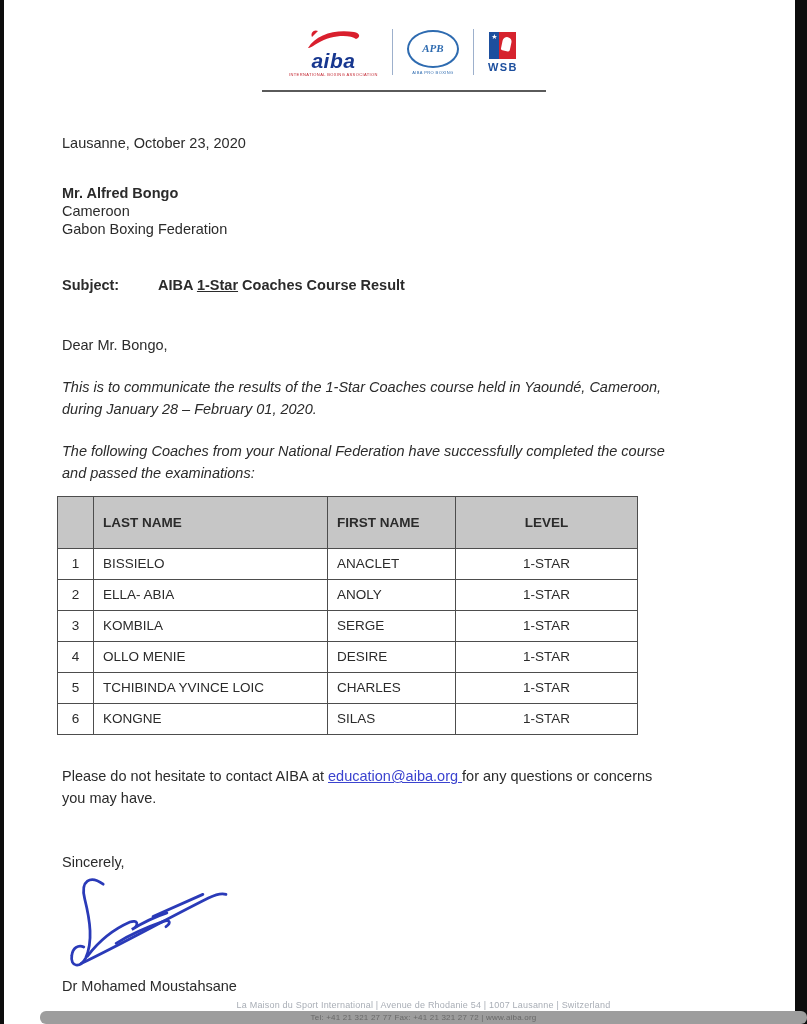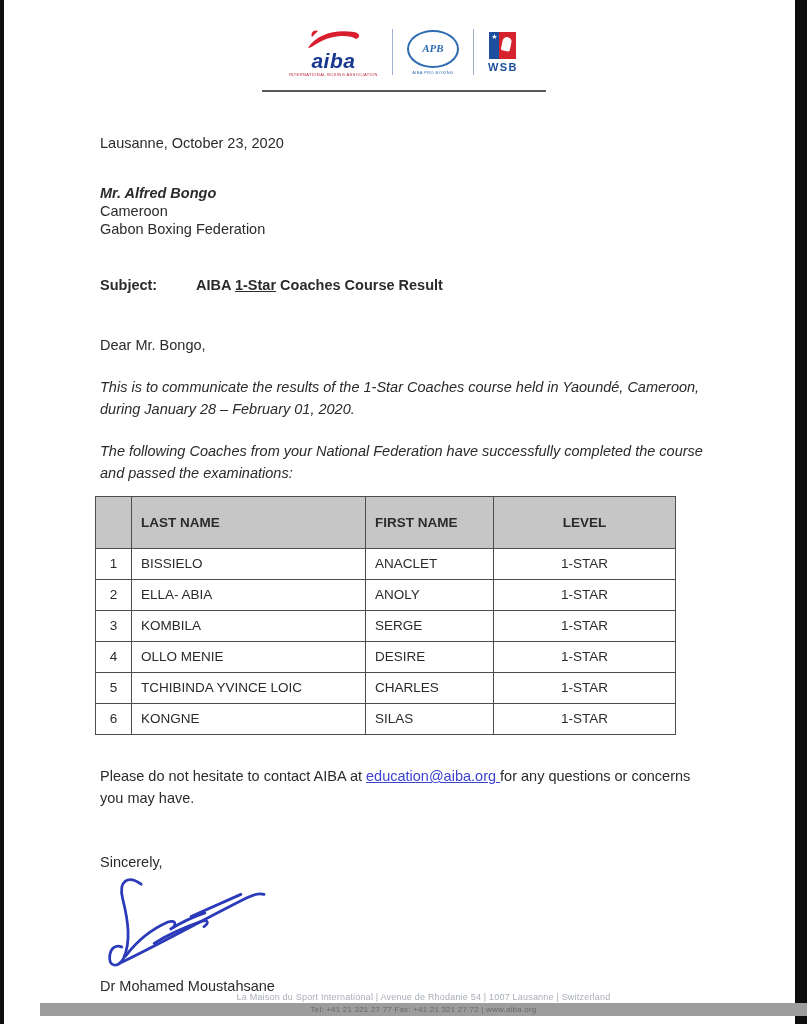--- a/index.html
+++ b/index.html
@@ -40,24 +40,24 @@
   .wsb-blue { width: 10px; height: 100%; background: #1d4f9e; color: #fff; font-size: 7px; text-align: center; line-height: 10px; }
   .wsb-red { width: 17px; height: 100%; background: #d6232e; position: relative; }
   .wsb-red::after {
     content: ""; position: absolute; left: 3px; top: 5px; width: 9px; height: 14px;
     background: #fff; border-radius: 5px 5px 2px 2px; transform: rotate(12deg);
   }
   .wsb-word { font-size: 11px; font-weight: bold; color: #1d4f9e; letter-spacing: 1.5px; margin-top: 3px; }
   .header-rule { width: 284px; height: 0; border-top: 2px solid #5a5a5a; margin: 10px auto 0 auto; }
 
   
-  .content { margin-left: 100px; width: 612px; font-size: 14.5px; line-height: 22px; }
+  .content { margin-left: 62px; width: 612px; font-size: 14.5px; line-height: 22px; }
   .dateline { margin-top: 40px; }
   .recipient { margin-top: 30px; line-height: 18px; }
-  .recipient-name { font-weight: bold; font-style: italic; }
+  .recipient-name { font-weight: bold; }
   .subject-row { margin-top: 36px; display: flex; font-weight: bold; }
   .subject-label { width: 96px; }
   .subject-underline { text-decoration: underline; }
   .salutation { margin-top: 38px; }
   .para { margin-top: 20px; font-style: italic; }
   .contact-para { margin-top: 30px; }
   .email-link { color: #3b43cf; text-decoration: underline; cursor: pointer; }
 
   
   table.results {
@@ -74,27 +74,27 @@
   table.results th { font-weight: bold; text-align: left; padding-left: 9px; }
   table.results th.center, table.results td.center { text-align: center; padding-left: 0; }
   table.results td.left { text-align: left; padding-left: 9px; }
 
   
   .closing { margin-top: 42px; }
   .signature-wrap { margin-top: 2px; height: 96px; }
   .signer { margin-top: 6px; line-height: 19px; }
 
   
-  .page-footer { position: absolute; left: 0; right: 0; bottom: 8px; z-index: 6; padding-left: 40px; }
+  .page-footer { position: absolute; left: 0; right: 0; bottom: 0; z-index: 6; padding-left: 40px; }
   .footer-line1 {
     text-align: center; font-size: 9px; color: #a9aeb6; letter-spacing: 0.2px;
     margin-bottom: 1px;
   }
   .footer-bar {
-    height: 13px; background: #9d9d9d; display: flex; align-items: center; justify-content: center;
+    height: 13px; background: #9d9d9d; display: flex; align-items: center; justify-content: center; border-radius: 6px;
   }
   .footer-line2 { font-size: 8px; color: rgba(60,60,60,0.55); letter-spacing: 0.2px; }
 </style>
 </head>
 <body>
 
 <div class="edge-bar edge-left"></div>
 <div class="edge-bar edge-right"></div>
 
 <header class="letterhead">

